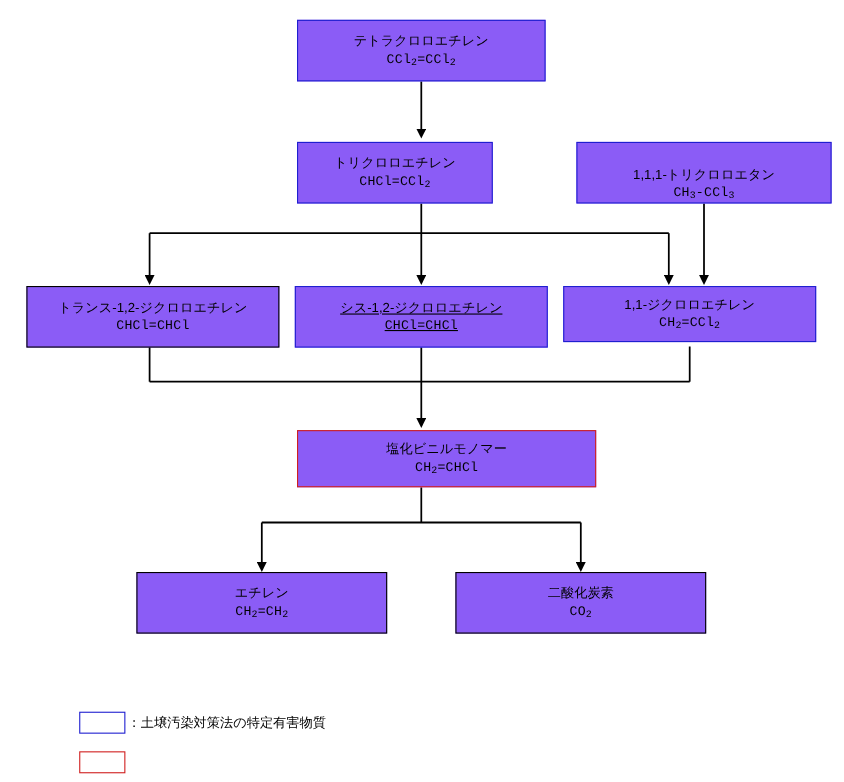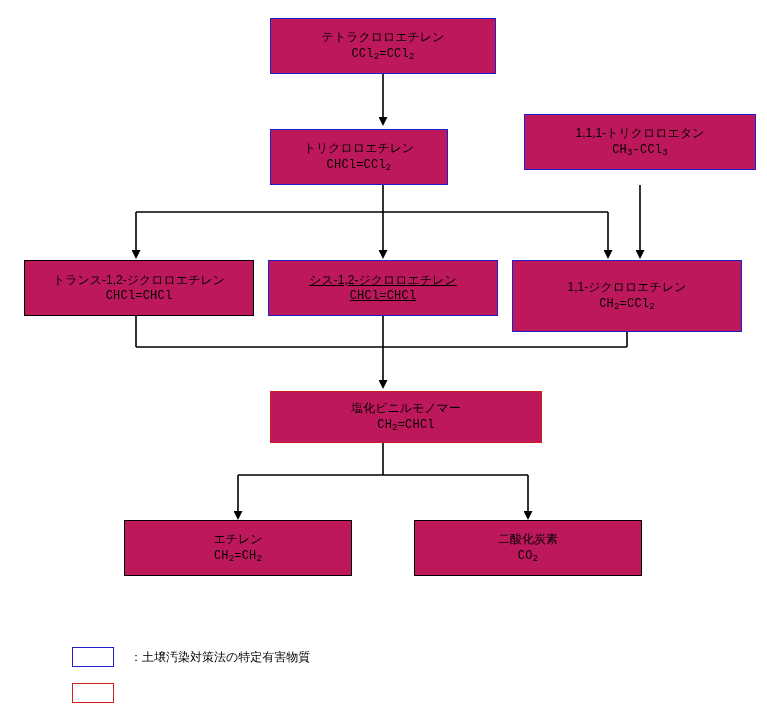--- a/index.html
+++ b/index.html
@@ -9,21 +9,21 @@
     font-family:"Liberation Sans", sans-serif;
     color:#000;
     position:relative;
     overflow:hidden;
   }
   #diagram{position:absolute;left:0;top:0;width:767px;height:711px;}
   .node{
     position:absolute;
     box-sizing:border-box;
     border:1px solid #000;
-    background:#be185d;
+    background:#8b5cf6;
     display:flex;
     flex-direction:column;
     align-items:center;
     justify-content:center;
     text-align:center;
     line-height:1.35;
   }
   .node .name{
     font-size:12px;
     font-family:"Liberation Sans", sans-serif;
@@ -48,21 +48,21 @@
   .legend-swatch{
     width:42px;height:20px;
     box-sizing:border-box;
     border:1px solid #000;
     background:#fff;
   }
   .legend-swatch.blue{border-color:#1f1fd0;}
   .legend-swatch.red{border-color:#d01f1f;}
   .legend-text{
     font-size:12px;
-    margin-left:16px;
+    margin-left:2px;
     white-space:nowrap;
   }
   svg.lines{position:absolute;left:0;top:0;width:767px;height:711px;pointer-events:none;}
 </style>
 </head>
 <body>
 
 <div id="diagram">
 
   <svg class="lines" xmlns="http://www.w3.org/2000/svg">
@@ -97,36 +97,36 @@
   <div class="node blue" style="left: 270px; top: 18px; width: 226px; height: 56px; border-color: rgb(31, 31, 208);">
     <div class="name">テトラクロロエチレン</div>
     <div class="formula">CCl<span class="sub">2</span>=CCl<span class="sub">2</span></div>
   </div>
 
   <div class="node blue" style="left: 270px; top: 129px; width: 178px; height: 56px; border-color: rgb(31, 31, 208);">
     <div class="name">トリクロロエチレン</div>
     <div class="formula">CHCl=CCl<span class="sub">2</span></div>
   </div>
 
-  <div class="node blue" style="left: 524px; top: 114px; width: 232px; height: 56px; border-color: rgb(31, 31, 208);">
+  <div class="node blue" style="left: 524px; top: 129px; width: 232px; height: 56px; border-color: rgb(31, 31, 208); justify-content: flex-end;">
     <div class="name">1,1,1-トリクロロエタン</div>
     <div class="formula">CH<span class="sub">3</span>-CCl<span class="sub">3</span></div>
   </div>
 
   <div class="node black" style="left: 24px; top: 260px; width: 230px; height: 56px; border-color: rgb(0, 0, 0);">
     <div class="name">トランス-1,2-ジクロロエチレン</div>
     <div class="formula">CHCl=CHCl</div>
   </div>
 
   <div class="node blue" style="left: 268px; top: 260px; width: 230px; height: 56px; border-color: rgb(31, 31, 208); text-decoration: underline;">
     <div class="name">シス-1,2-ジクロロエチレン</div>
     <div class="formula">CHCl=CHCl</div>
   </div>
 
-  <div class="node blue" style="left: 512px; top: 260px; width: 230px; height: 72px; border-color: rgb(31, 31, 208);">
+  <div class="node blue" style="left: 512px; top: 260px; width: 230px; height: 51px; border-color: rgb(31, 31, 208);">
     <div class="name">1,1-ジクロロエチレン</div>
     <div class="formula">CH<span class="sub">2</span>=CCl<span class="sub">2</span></div>
   </div>
 
   <div class="node red" style="left: 270px; top: 391px; width: 272px; height: 52px; border-color: rgb(208, 31, 31);">
     <div class="name">塩化ビニルモノマー</div>
     <div class="formula">CH<span class="sub">2</span>=CHCl</div>
   </div>
 
   <div class="node black" style="left: 124px; top: 520px; width: 228px; height: 56px; border-color: rgb(0, 0, 0); text-align: center;">

